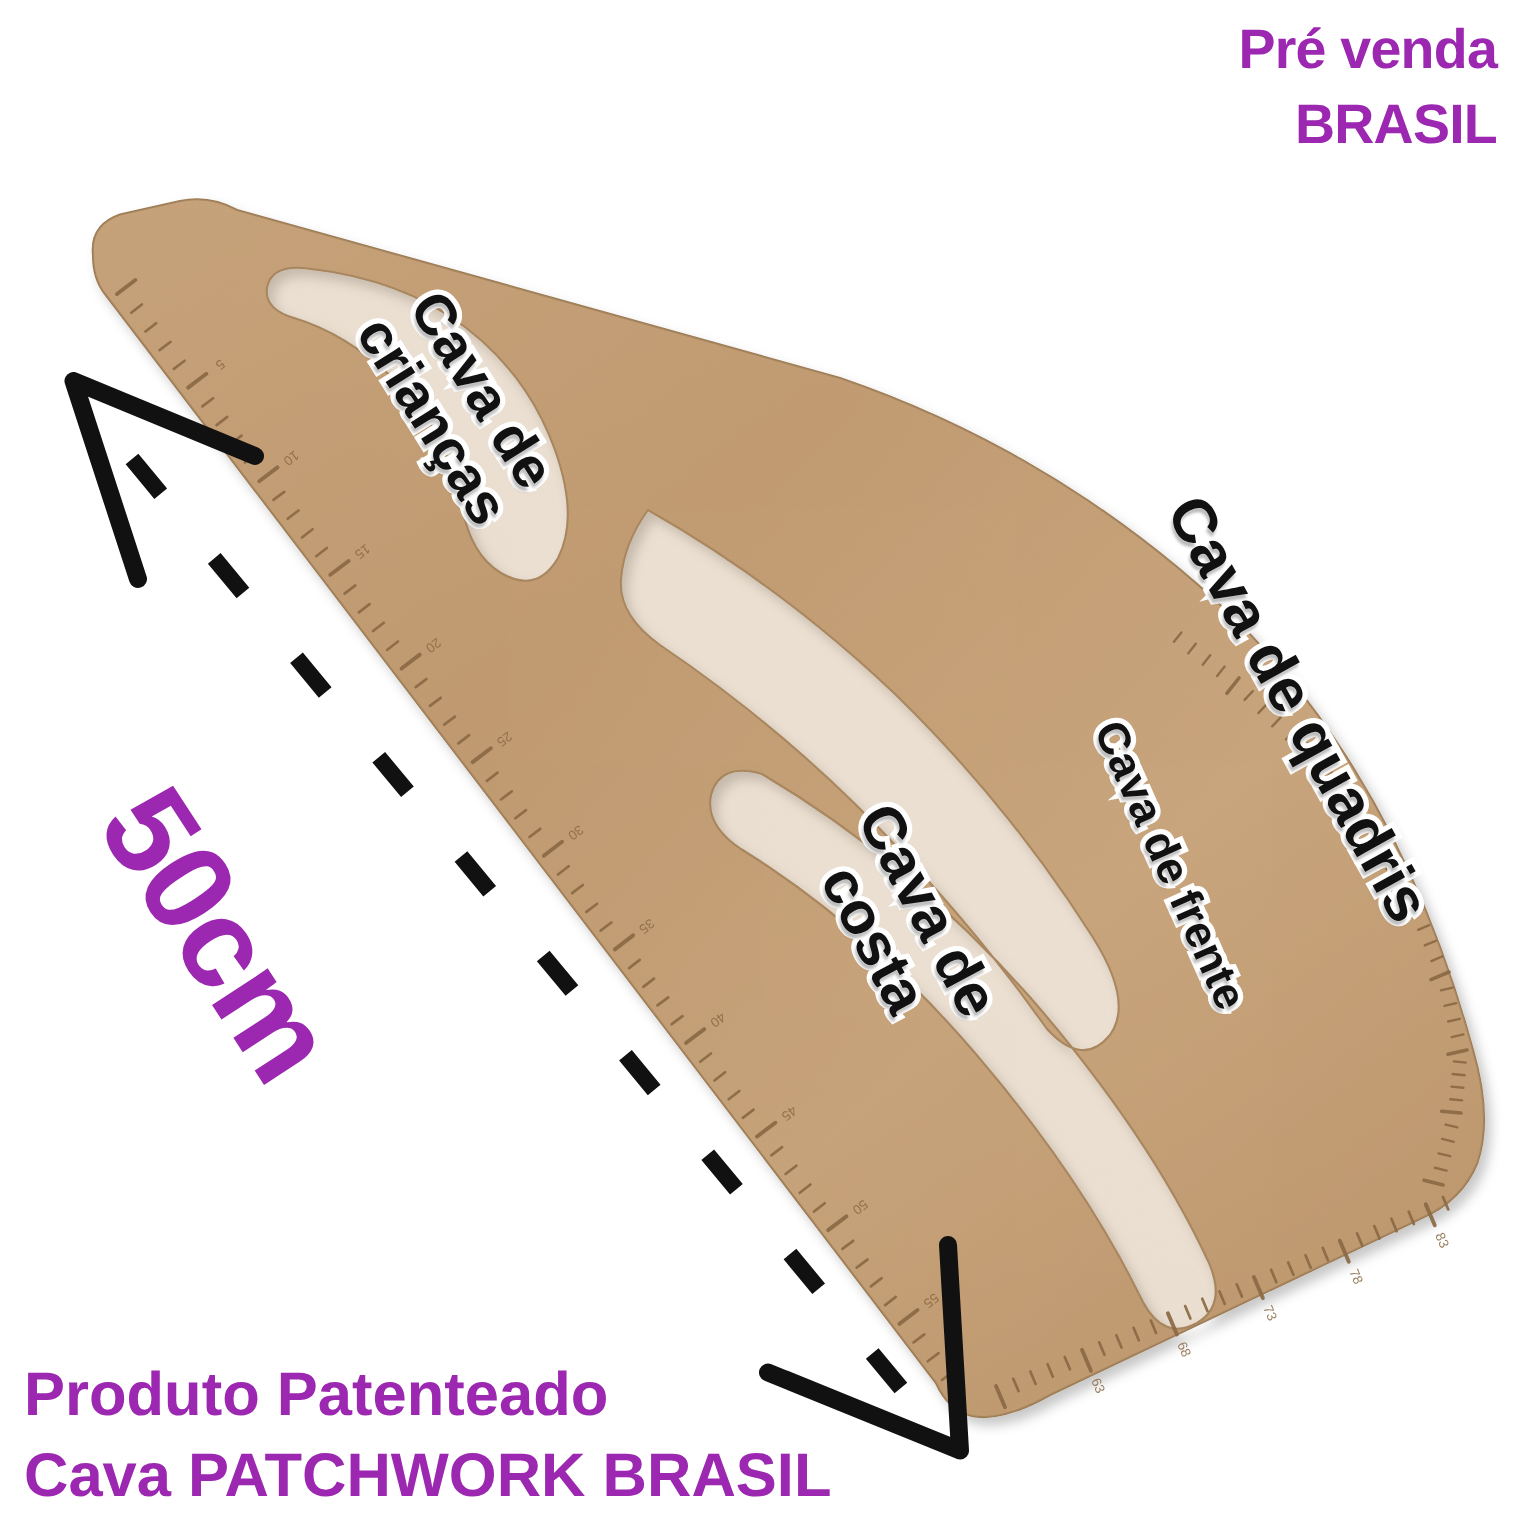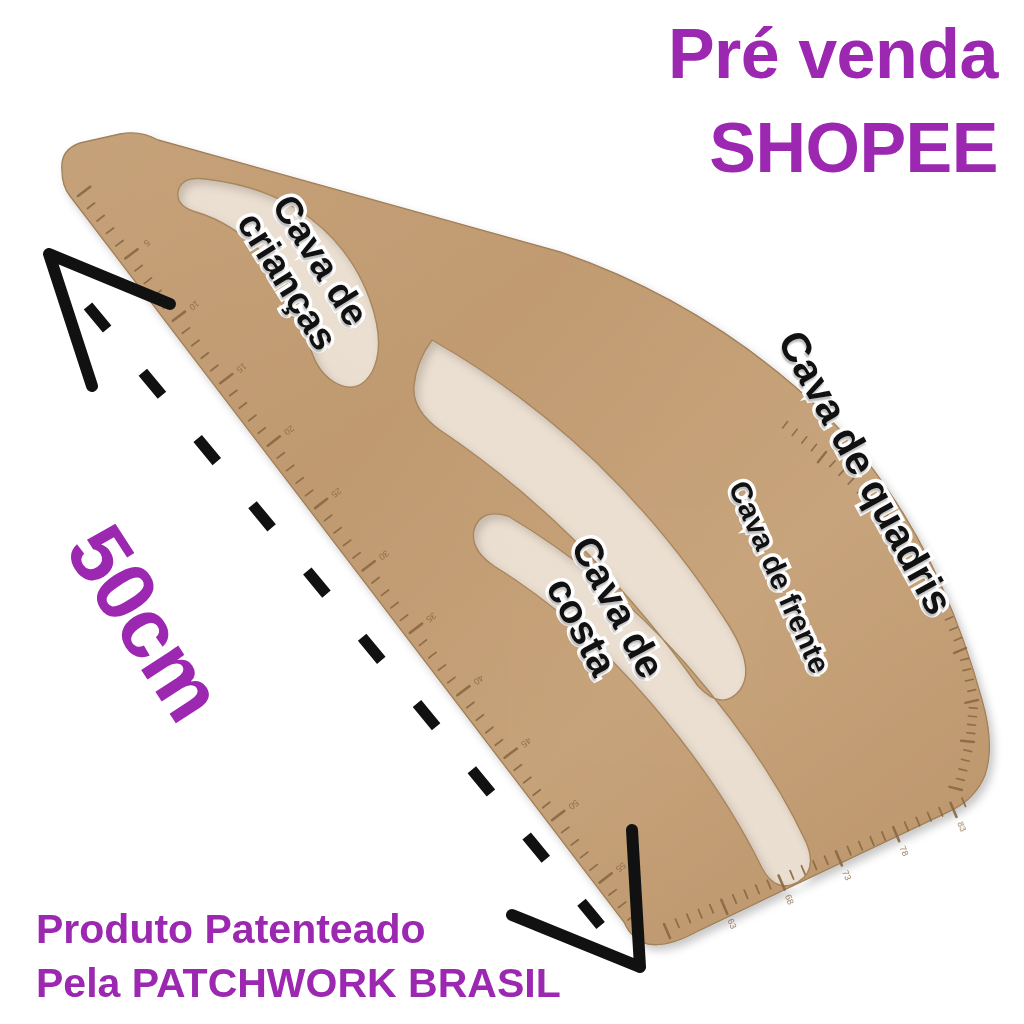--- a/index.html
+++ b/index.html
@@ -23,31 +23,31 @@
   }
 
   
   .promo {
     position: absolute;
     right: 26px;
     top: 8px;
     text-align: right;
     color: #9c27b0;
     font-weight: 700;
-    font-size: 70px;
+    font-size: 37px;
     line-height: 1.34;
     letter-spacing: -0.5px;
     white-space: nowrap;
   }
   .promo > div { display: block; }
 
   
   .footer-text {
     position: absolute;
-    left: 36px;
+    left: 16px;
     bottom: 14px;
     color: #9c27b0;
     font-weight: 700;
     font-size: 41px;
     line-height: 1.32;
     white-space: nowrap;
   }
 
   
   .measure-label {
@@ -357,21 +357,21 @@
       <line x1="88" y1="306" x2="616" y2="944" stroke="#111111" stroke-width="11" stroke-linecap="butt" stroke-dasharray="30 56"></line>
 
       <path d="M 49,254 L 92,386 M 49,254 L 170,304" stroke="#111111" stroke-width="12" fill="none" stroke-linecap="round"></path>
 
       <path d="M 640,967 L 632,830 M 640,967 L 512,915" stroke="#111111" stroke-width="12" fill="none" stroke-linecap="round"></path>
     </g>
   </svg>
 
   <div class="promo">
     <div>Pré venda</div>
-    <div>SHOPEE</div>
+    <div>BRASIL</div>
   </div>
 
   <div class="measure-label">
     <span>50cm</span>
   </div>
 
   <div class="sticker" id="lbl-criancas">
     <span class="ln">Cava de</span>
     <span class="ln">crianças</span>
   </div>
@@ -384,16 +384,16 @@
   <div class="sticker" id="lbl-frente">
     <span class="ln">Cava de frente</span>
   </div>
 
   <div class="sticker" id="lbl-quadris">
     <span class="ln">Cava de quadris</span>
   </div>
 
   <div class="footer-text">
     <div>Produto Patenteado</div>
-    <div>Pela PATCHWORK BRASIL</div>
+    <div>Cava PATCHWORK BRASIL</div>
   </div>
 
 </div>
 
 </body></html>

